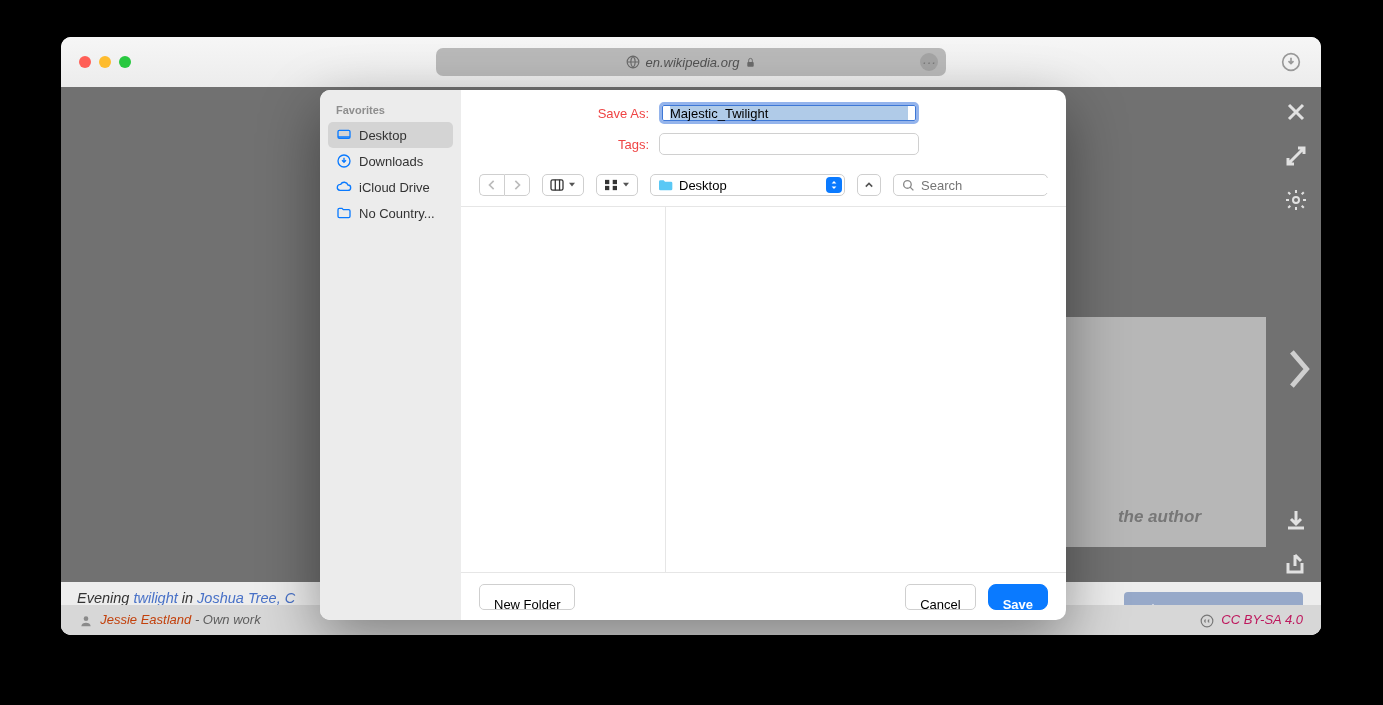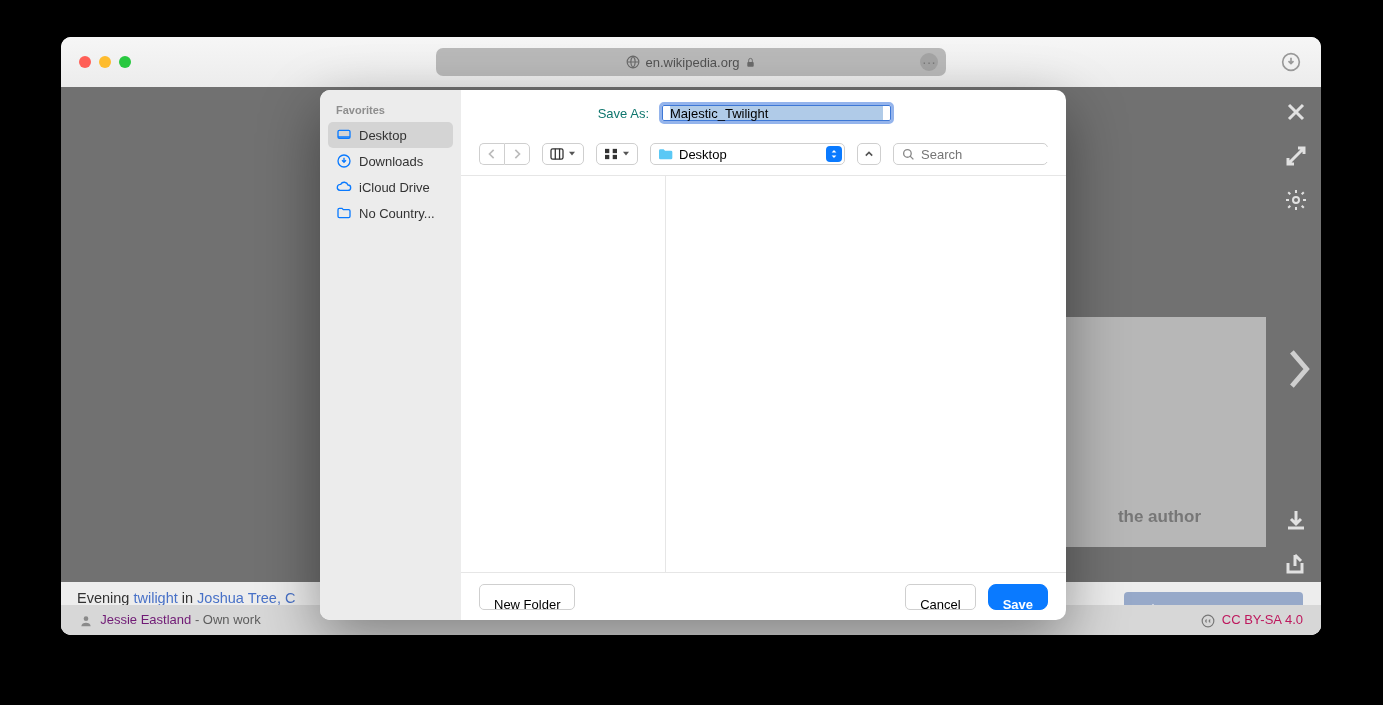--- a/index.html
+++ b/index.html
@@ -14,20 +14,21 @@
     }
     .safari-window {
       position: absolute;
       left: 61px;
       top: 37px;
       width: 1260px;
       height: 598px;
       border-radius: 10px;
       overflow: hidden;
       background: #fff;
+      font-style: italic;
     }
     .titlebar {
       height: 50px;
       background: linear-gradient(#f6f6f6,#ececec);
       display: flex;
       align-items: center;
       padding: 0 18px;
       position: relative;
     }
     .traffic-lights { display: flex; gap: 8px; }
@@ -100,21 +101,21 @@
       cursor: pointer;
     }
     .attribution-bar {
       position: absolute; left: 0; right: 0; bottom: 0;
       height: 30px;
       background: #d7d7d7;
       display: flex; align-items: center; padding: 0 18px;
       font-size: 13px; color: #5d5d5d;
       justify-content: space-between;
     }
-    .attribution-bar a { color: #701a75; text-decoration: none; }
+    .attribution-bar a { color: #c2410c; text-decoration: none; }
 
     
     .save-dialog {
       position: absolute;
       left: 320px; top: 90px;
       width: 746px; height: 530px;
       background: #fff;
       border-radius: 10px;
       box-shadow: 0 20px 60px rgba(0,0,0,0.4);
       display: flex;
@@ -139,23 +140,23 @@
       flex: 1;
       display: flex; flex-direction: column;
       position: relative;
     }
     .sdlg-top {
       padding: 12px 18px 4px;
     }
     .form-row {
       display: flex; align-items: center; gap: 10px; margin-bottom: 9px;
     }
-    .form-row label { width: 170px; text-align: right; font-size: 13px; color: #0f766e; }
+    .form-row label { width: 170px; text-align: right; font-size: 13px; color: #ef4444; }
     .form-row input[type="text"] {
-      width: 235px; height: 22px;
+      width: 260px; height: 22px;
       border: 1px solid #d0d0d0;
       border-radius: 5px;
       padding: 0 8px;
       font-size: 13px;
     }
     .form-row input.saveas {
       border: 3px solid #94b4ec;
       box-shadow: 0 0 0 1px #3e78d6 inset;
     }
     .form-row input.saveas::selection { background: #b0cbe8; }
@@ -410,20 +411,24 @@
   </div>
 
   <div class="sdlg-main">
     <div class="sdlg-top">
       <div class="form-row">
         <label>Save As:</label>
         <div style="position:relative;">
           <input type="text" class="saveas" style="background: linear-gradient(to right, rgb(176, 203, 232) 0%, rgb(176, 203, 232) 100%) 8px 0px / calc(100% - 16px) 100% no-repeat;" value="Majestic_Twilight">
         </div>
       </div>
+      <div class="form-row">
+        <label>Tags:</label>
+        <input type="text" value="" style="">
+      </div>
     </div>
 
     <div class="sdlg-toolbar">
       <div class="tb-group">
         <div class="tb-btn first">
           <svg width="10" height="12" viewBox="0 0 12 14" fill="none" stroke="#bbb" stroke-width="2">
               <path d="M8 2L3 7l5 5"></path>
             </svg>
         </div>
         <div class="tb-btn last">

